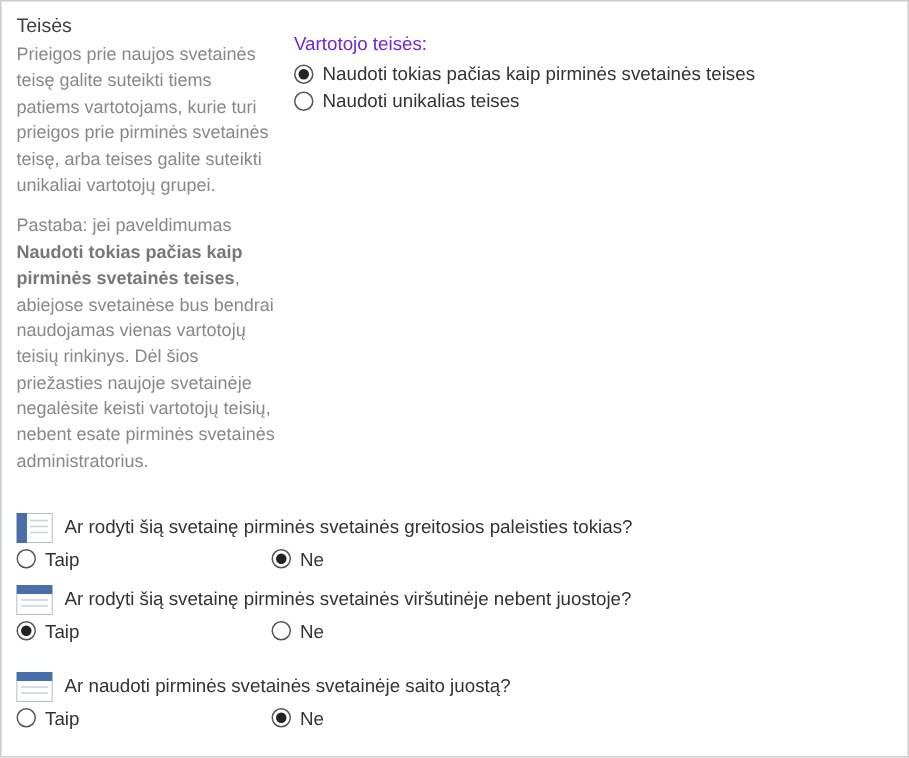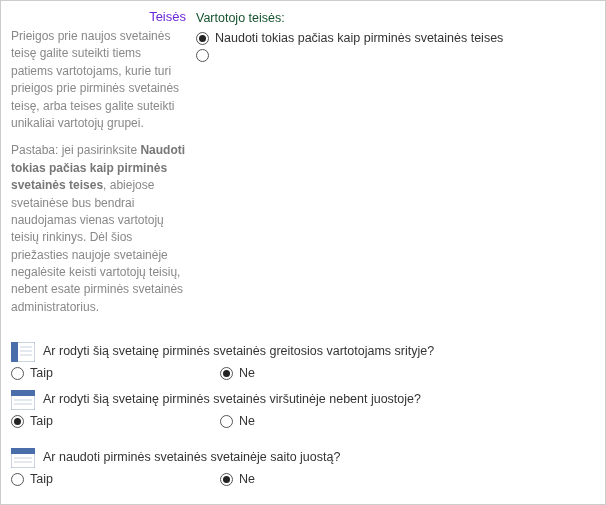--- a/index.html
+++ b/index.html
@@ -20,37 +20,37 @@
     .left-col {
       width: 185px;
       flex-shrink: 0;
       padding-right: 10px;
     }
     .right-col {
       flex: 1;
       padding-top: 2px;
     }
     .section-title {
-      color: #6d28d9;
+      color: #404040;
       font-size: 13px;
       font-weight: 400;
       margin-bottom: 4px;
-      text-align: right;
     }
     .desc {
       color: #888;
       font-size: 12px;
       line-height: 1.45;
       margin-bottom: 10px;
     }
     .desc b { color: #777; font-weight: 600; }
     .field-label {
-      color: #14532d;
+      color: #6d28d9;
       font-size: 12.5px;
       margin-bottom: 6px;
+      margin-top: 11px;
     }
     .radio-row {
       display: flex;
       align-items: center;
       margin-bottom: 4px;
       cursor: pointer;
     }
     .radio {
       width: 13px; height: 13px;
       border: 1px solid #555;
@@ -81,62 +81,63 @@
       flex-shrink: 0;
     }
     .q-text { color: #333; font-size: 12.5px; padding-top: 2px; }
     .yn-row {
       display: flex;
       margin-bottom: 10px;
       margin-top: 2px;
     }
     .yn-opt {
       display: flex;
-      align-items: flex-end;
-      width: 209px;
+      align-items: flex-start;
+      width: 170px;
       cursor: pointer;
     }
     svg { display: block; }
   </style>
 </head>
 <body>
 
 <div class="section">
   <div class="left-col">
     <div class="section-title">Teisės</div>
     <div class="desc">Prieigos prie naujos svetainės teisę galite suteikti tiems patiems vartotojams, kurie turi prieigos prie pirminės svetainės teisę, arba teises galite suteikti unikaliai vartotojų grupei.</div>
     <div class="desc">
-      <span>Pastaba: jei pasirinksite </span><b>Naudoti tokias pačias kaip pirminės svetainės teises</b><span>, abiejose svetainėse bus bendrai naudojamas vienas vartotojų teisių rinkinys. Dėl šios priežasties naujoje svetainėje negalėsite keisti vartotojų teisių, nebent esate pirminės svetainės administratorius.</span>
+      <span>Pastaba: jei paveldimumas </span><b>Naudoti tokias pačias kaip pirminės svetainės teises</b><span>, abiejose svetainėse bus bendrai naudojamas vienas vartotojų teisių rinkinys. Dėl šios priežasties naujoje svetainėje negalėsite keisti vartotojų teisių, nebent esate pirminės svetainės administratorius.</span>
     </div>
   </div>
   <div class="right-col">
     <div class="field-label">Vartotojo teisės:</div>
     <div class="radio-row">
       <span class="radio checked"></span>
       <span class="radio-label">Naudoti tokias pačias kaip pirminės svetainės teises</span>
     </div>
     <div class="radio-row">
       <span class="radio"></span>
+      <span class="radio-label">Naudoti unikalias teises</span>
     </div>
   </div>
 </div>
 
 <div class="section" style="padding-top:12px;">
   <div class="right-col">
     <div class="q-row">
       <span class="q-icon">
         <svg width="24" height="20" viewBox="0 0 24 20">
           <rect x="0" y="0" width="24" height="20" fill="#fff" stroke="#95a8c0" stroke-width="1"></rect>
           <rect x="0" y="0" width="7" height="20" fill="#4a6ea9"></rect>
           <line x1="9" y1="5" x2="21" y2="5" stroke="#c8d2de"></line>
           <line x1="9" y1="9" x2="21" y2="9" stroke="#c8d2de"></line>
           <line x1="9" y1="13" x2="21" y2="13" stroke="#c8d2de"></line>
         </svg>
       </span>
-      <span class="q-text">Ar rodyti šią svetainę pirminės svetainės greitosios vartotojams srityje?</span>
+      <span class="q-text">Ar rodyti šią svetainę pirminės svetainės greitosios paleisties tokias?</span>
     </div>
     <div class="yn-row">
       <div class="yn-opt">
         <span class="radio"></span>
         <span class="radio-label">Taip</span>
       </div>
       <div class="yn-opt">
         <span class="radio checked"></span>
         <span class="radio-label">Ne</span>
       </div>

